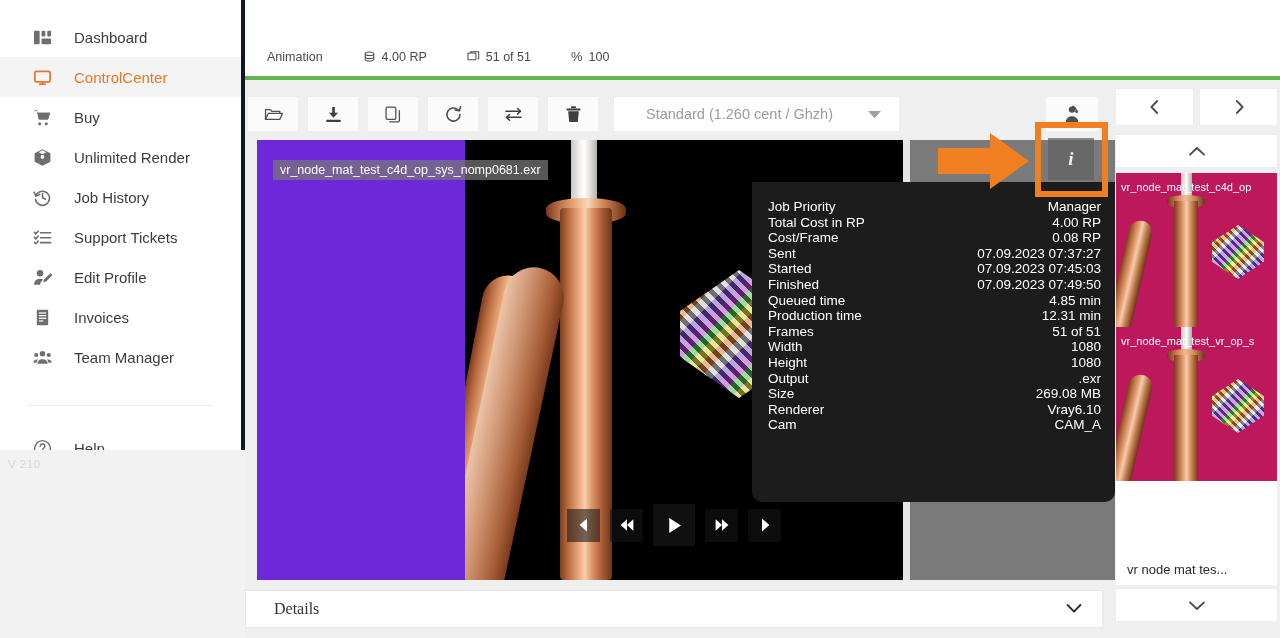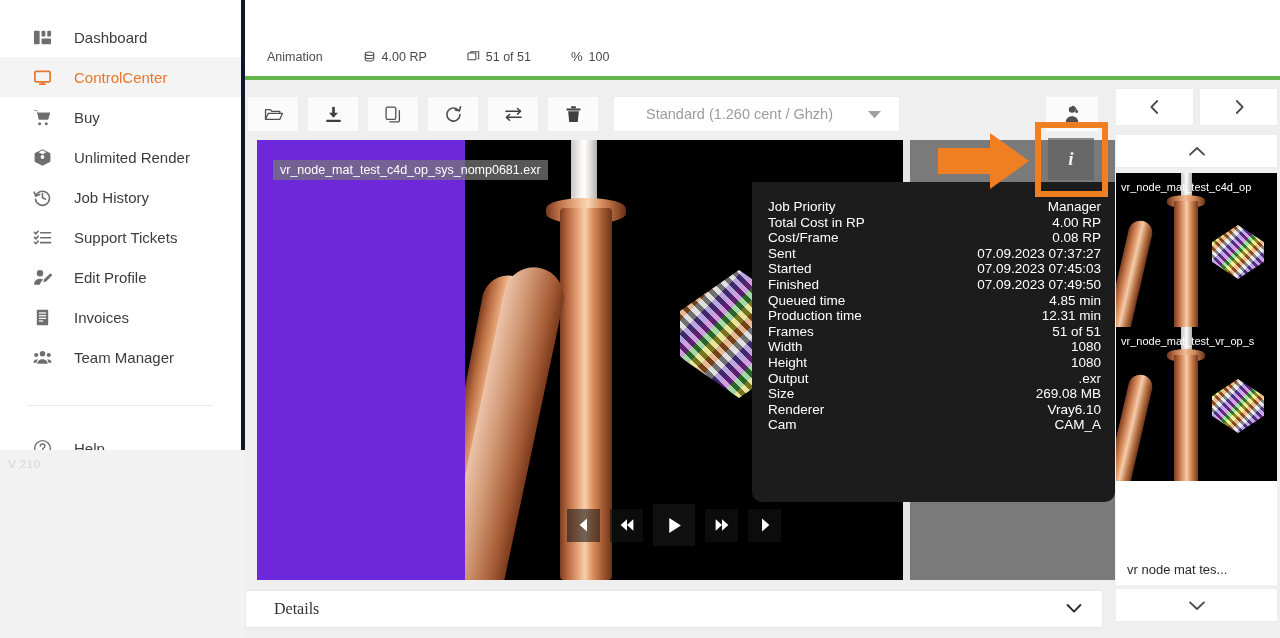--- a/index.html
+++ b/index.html
@@ -207,21 +207,21 @@
   }
   #rp-up { top: 46px; }
   #rp-down { top: 500px; }
   .rp-nav svg, #rp-up svg, #rp-down svg { stroke: #4d4d4d; }
   #thumb-list {
     position: absolute; left: 2px; top: 84px; width: 163px; height: 414px;
     background: #ffffff; border: 1px solid #f1f1f1;
     overflow: hidden;
   }
   .thumb {
-    position: relative; width: 161px; height: 154px; background: #000000;
+    position: relative; width: 161px; height: 154px; background: #be185d;
     overflow: hidden; cursor: pointer;
   }
   .thumb .tlabel {
     position: absolute; left: 5px; top: 8px; color: #fff; font-size: 11px;
     white-space: nowrap; z-index: 4;
   }
   .t-pipe-v {
     position: absolute; left: 58px; top: 28px; width: 24px; height: 126px;
     background: linear-gradient(90deg,#7a3b20 0%,#b56740 18%,#eca97e 42%,#f5cdac 52%,#cf8755 72%,#74391d 100%);
   }

